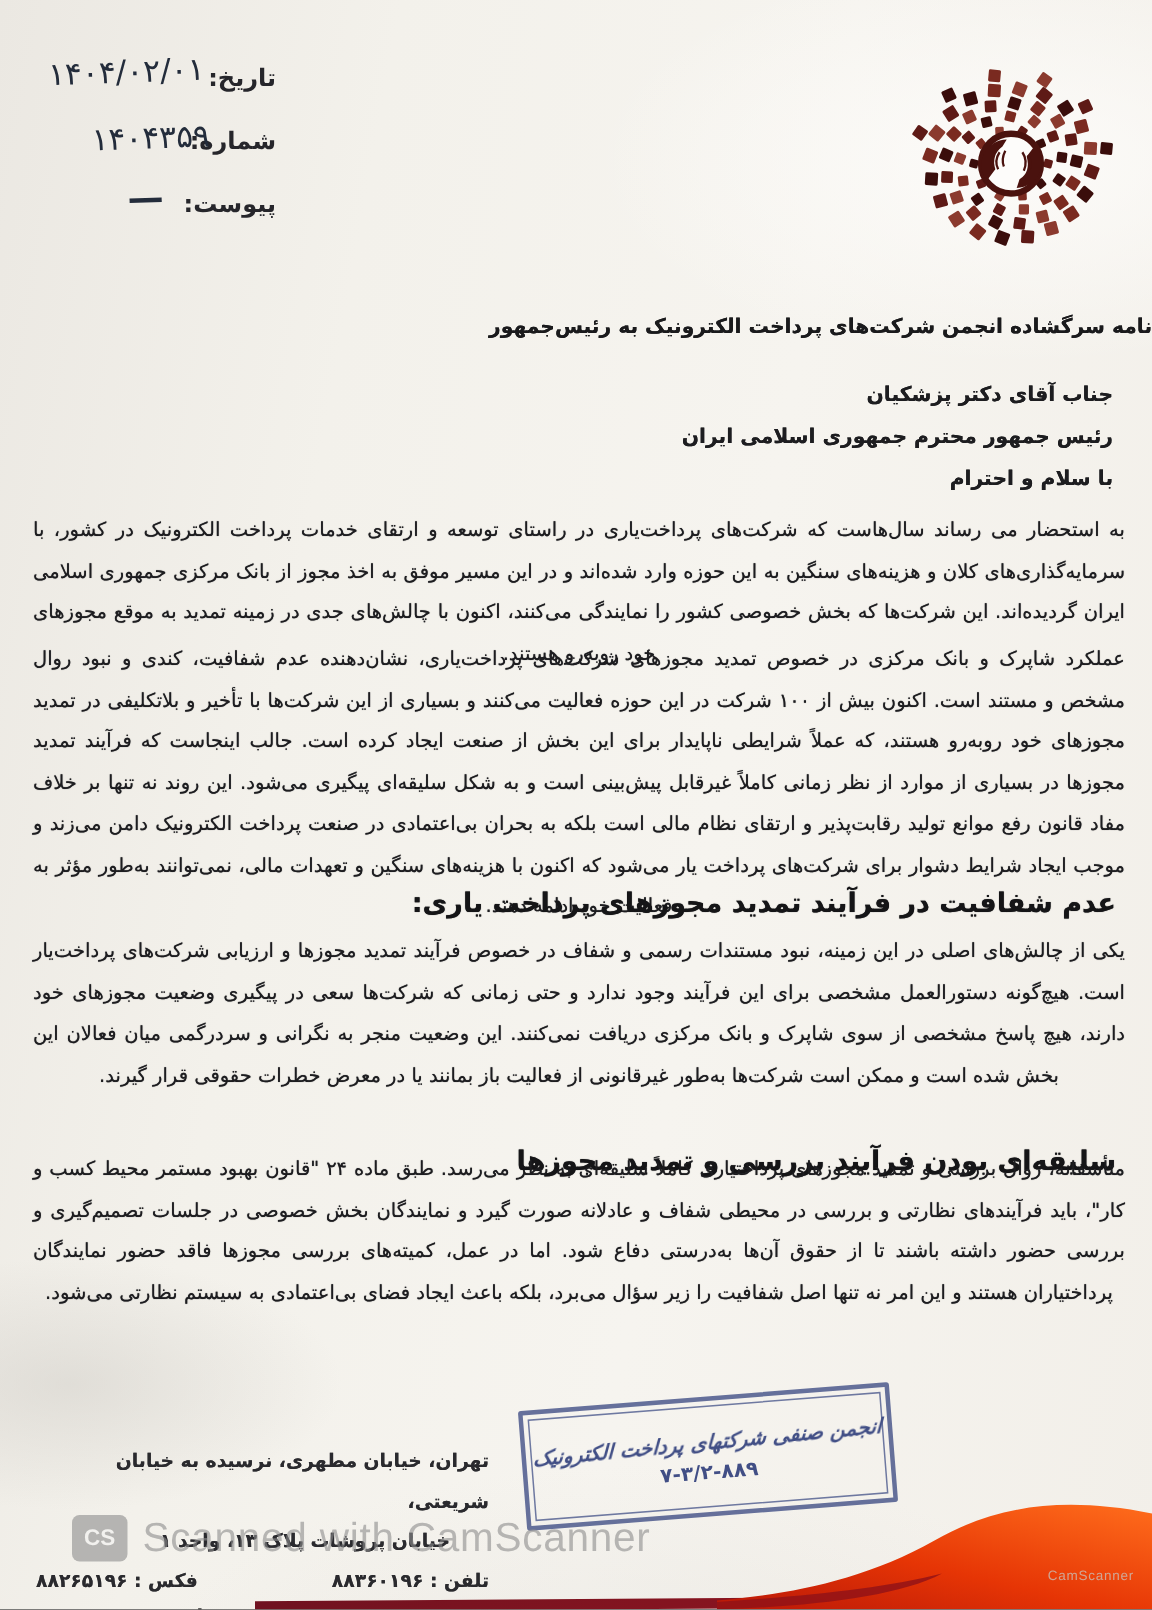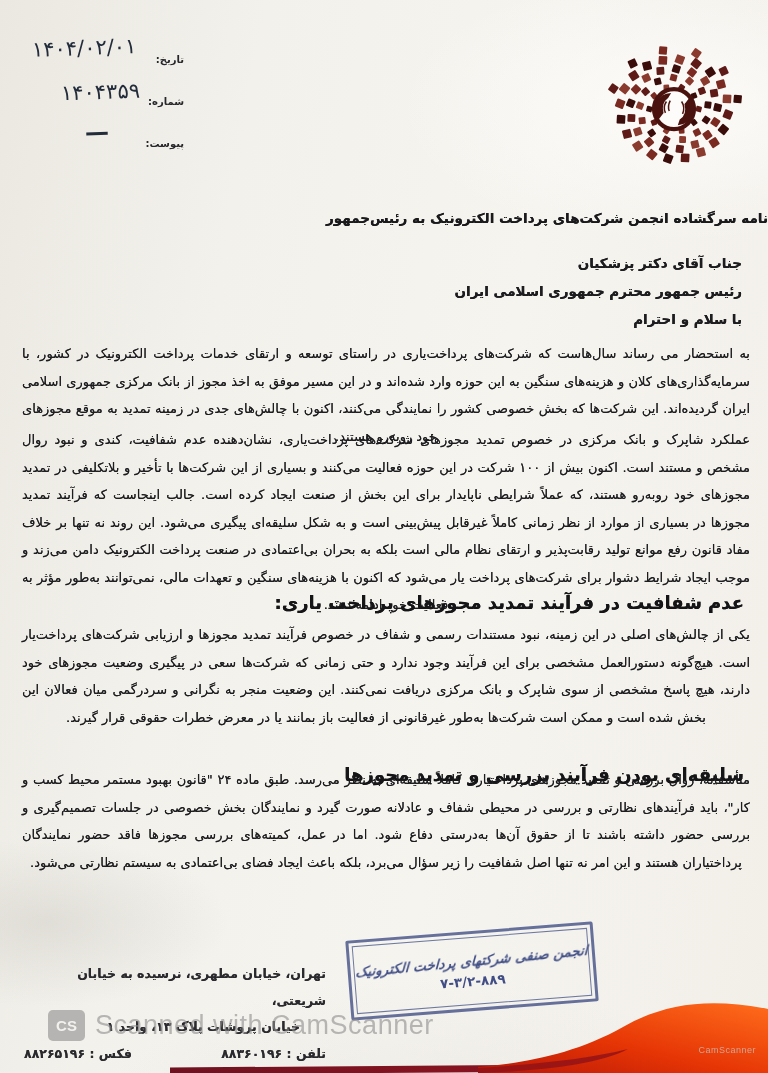--- a/index.html
+++ b/index.html
@@ -9,21 +9,21 @@
     font-family:"DejaVu Sans", sans-serif; color:#1d1d20;
     background:
       radial-gradient(ellipse 430px 210px at 88% 10%, rgba(253,252,250,.9) 0%, rgba(253,252,250,0) 65%),
       radial-gradient(ellipse 260px 120px at 6% 86%, rgba(210,207,201,.55) 0%, rgba(210,207,201,0) 70%),
       radial-gradient(ellipse 500px 260px at 55% 108%, rgba(224,221,215,.5) 0%, rgba(224,221,215,0) 70%),
       linear-gradient(100deg, #ebe8e2 0%, #f3f1eb 28%, #f6f4ef 60%, #f2efe9 100%);
   }
   
   .fields { position:absolute; top:34px; left:18px; width:170px; direction:rtl; }
   .field-row { position:relative; height:42px; }
-  .field-label { position:absolute; right:4px; top:8px; font-size:10px; font-weight:bold; color:#26262b;margin-top:12px; }
+  .field-label { position:absolute; right:4px; top:8px; font-size:16px; font-weight:bold; color:#26262b; }
   .hand { font-size:21px; color:#232c3b; letter-spacing:1px; transform:rotate(-2deg); direction:ltr; white-space:nowrap; }
   .hand-date   { position:absolute; right:52px; top:2px; }
   .hand-number { position:absolute; right:48px; top:4px; }
   .hand-dash   { position:absolute; right:78px; top:0; font-size:24px; font-weight:bold; }
   
   .logo { position:absolute; top:46px; right:18px; width:152px; text-align:center; }
   .logo svg { display:block; margin:0 auto; }
   .logo-caption {
     margin:2px 8px 0; padding:3px 4px 5px; direction:rtl;
     border-top:2px solid #c9a063; border-bottom:2px solid #c9a063;

